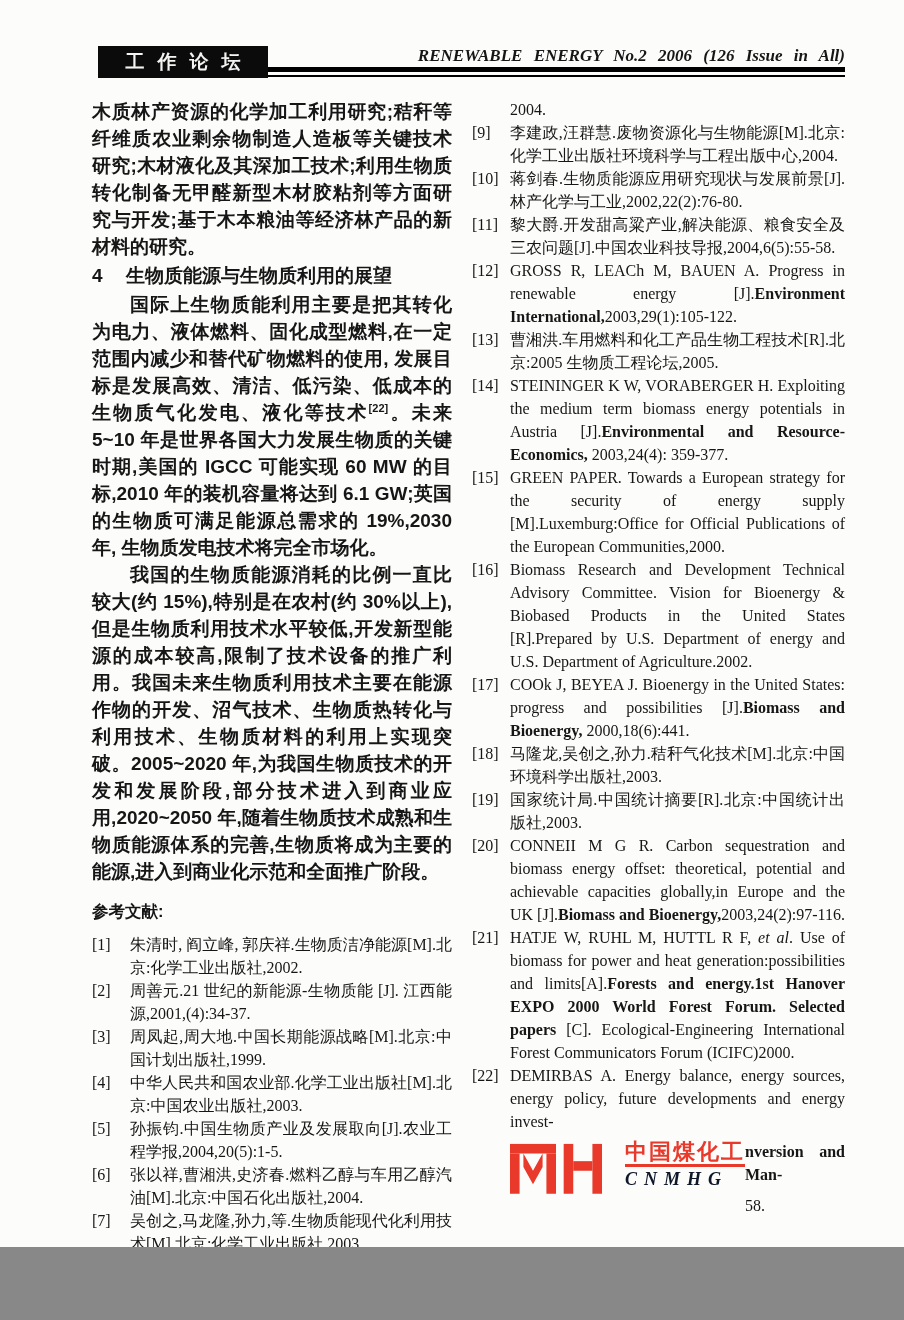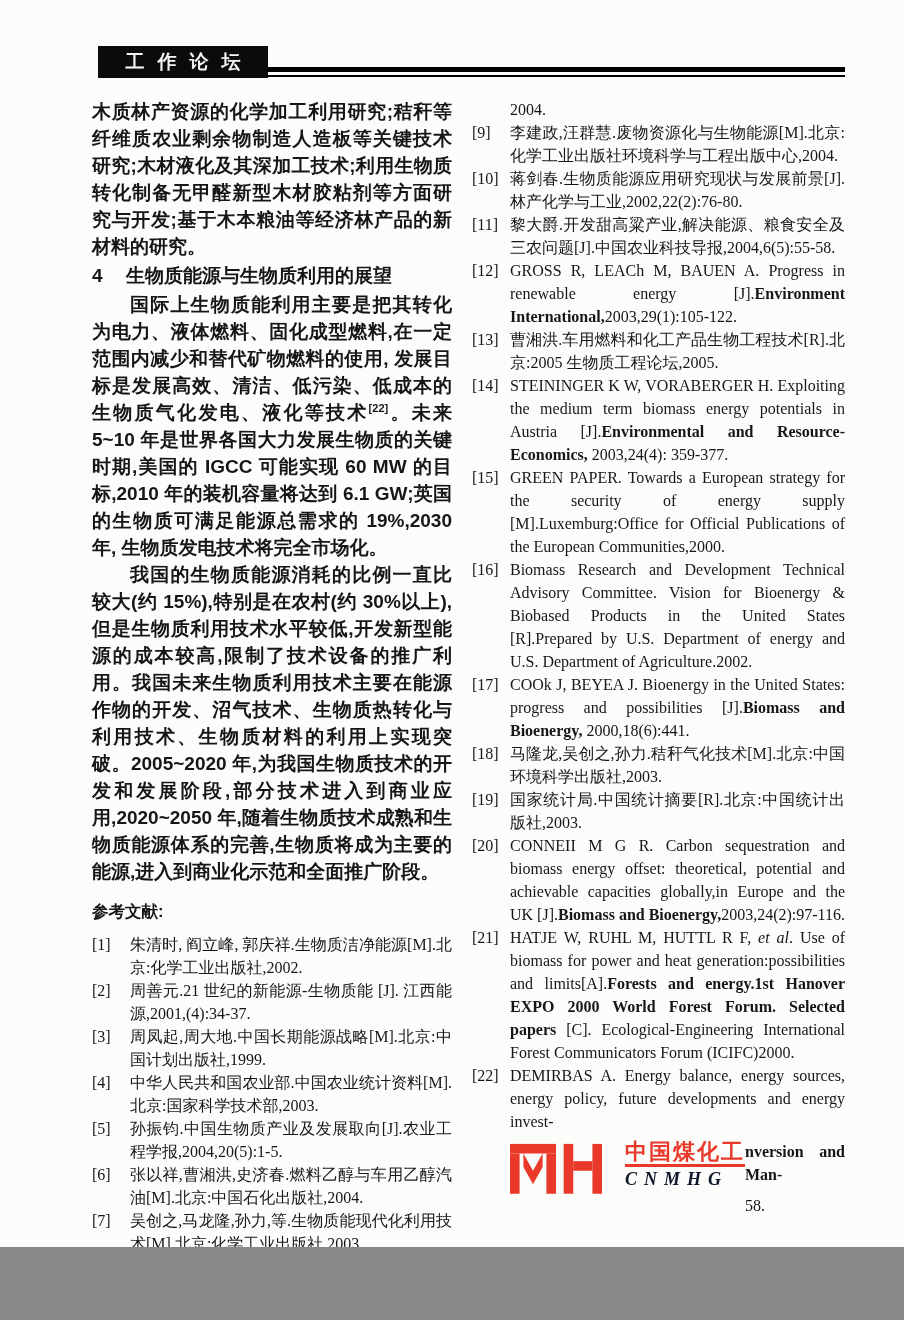--- a/index.html
+++ b/index.html
@@ -47,20 +47,21 @@
                font-family:"Liberation Serif",serif;font-size:28px;color:#0f766e;}
 </style>
 </head>
 <body>
 
 <div class="page">
 
   <div class="forum-box">
     <span>工作论坛</span>
   </div>
+  <div class="journal-line">RENEWABLE ENERGY No.2 2006 (126 Issue in All)</div>
   <div class="rule1"></div>
   <div class="rule2"></div>
 
   <div class="col col-left">
     <p class="body-cn">木质林产资源的化学加工利用研究;秸秆等纤维质农业剩余物制造人造板等关键技术研究;木材液化及其深加工技术;利用生物质转化制备无甲醛新型木材胶粘剂等方面研究与开发;基于木本粮油等经济林产品的新材料的研究。</p>
     <div class="sec-heading">
       <span class="sec-num">4</span>
       <span class="sec-title">生物质能源与生物质利用的展望</span>
     </div>
     <p class="body-cn indent"><span>国际上生物质能利用主要是把其转化为电力、液体燃料、固化成型燃料,在一定范围内减少和替代矿物燃料的使用, 发展目标是发展高效、清洁、低污染、低成本的生物质气化发电、液化等技术</span><span class="sup">[22]</span><span>。未来 5~10 年是世界各国大力发展生物质的关键时期,美国的 IGCC 可能实现 60 MW 的目标,2010 年的装机容量将达到 6.1 GW;英国的生物质可满足能源总需求的 19%,2030 年, 生物质发电技术将完全市场化。</span></p>
@@ -74,21 +75,21 @@
         <div class="ref-row">
           <span class="ref-label">[2]</span>
           <div class="ref-text"><span>周善元.21 世纪的新能源-生物质能 [J]. 江西能源,2001,(4):34-37.</span></div>
         </div>
         <div class="ref-row">
           <span class="ref-label">[3]</span>
           <div class="ref-text"><span>周凤起,周大地.中国长期能源战略[M].北京:中国计划出版社,1999.</span></div>
         </div>
         <div class="ref-row">
           <span class="ref-label">[4]</span>
-          <div class="ref-text"><span>中华人民共和国农业部.中国农业统计资料[M].北京:国家科学技术部,2003.</span></div>
+          <div class="ref-text"><span>中华人民共和国农业部.化学工业出版社[M].北京:中国农业出版社,2003.</span></div>
         </div>
         <div class="ref-row">
           <span class="ref-label">[5]</span>
           <div class="ref-text"><span>孙振钧.中国生物质产业及发展取向[J].农业工程学报,2004,20(5):1-5.</span></div>
         </div>
         <div class="ref-row">
           <span class="ref-label">[6]</span>
           <div class="ref-text"><span>张以祥,曹湘洪,史济春.燃料乙醇与车用乙醇汽油[M].北京:中国石化出版社,2004.</span></div>
         </div>
         <div class="ref-row">

